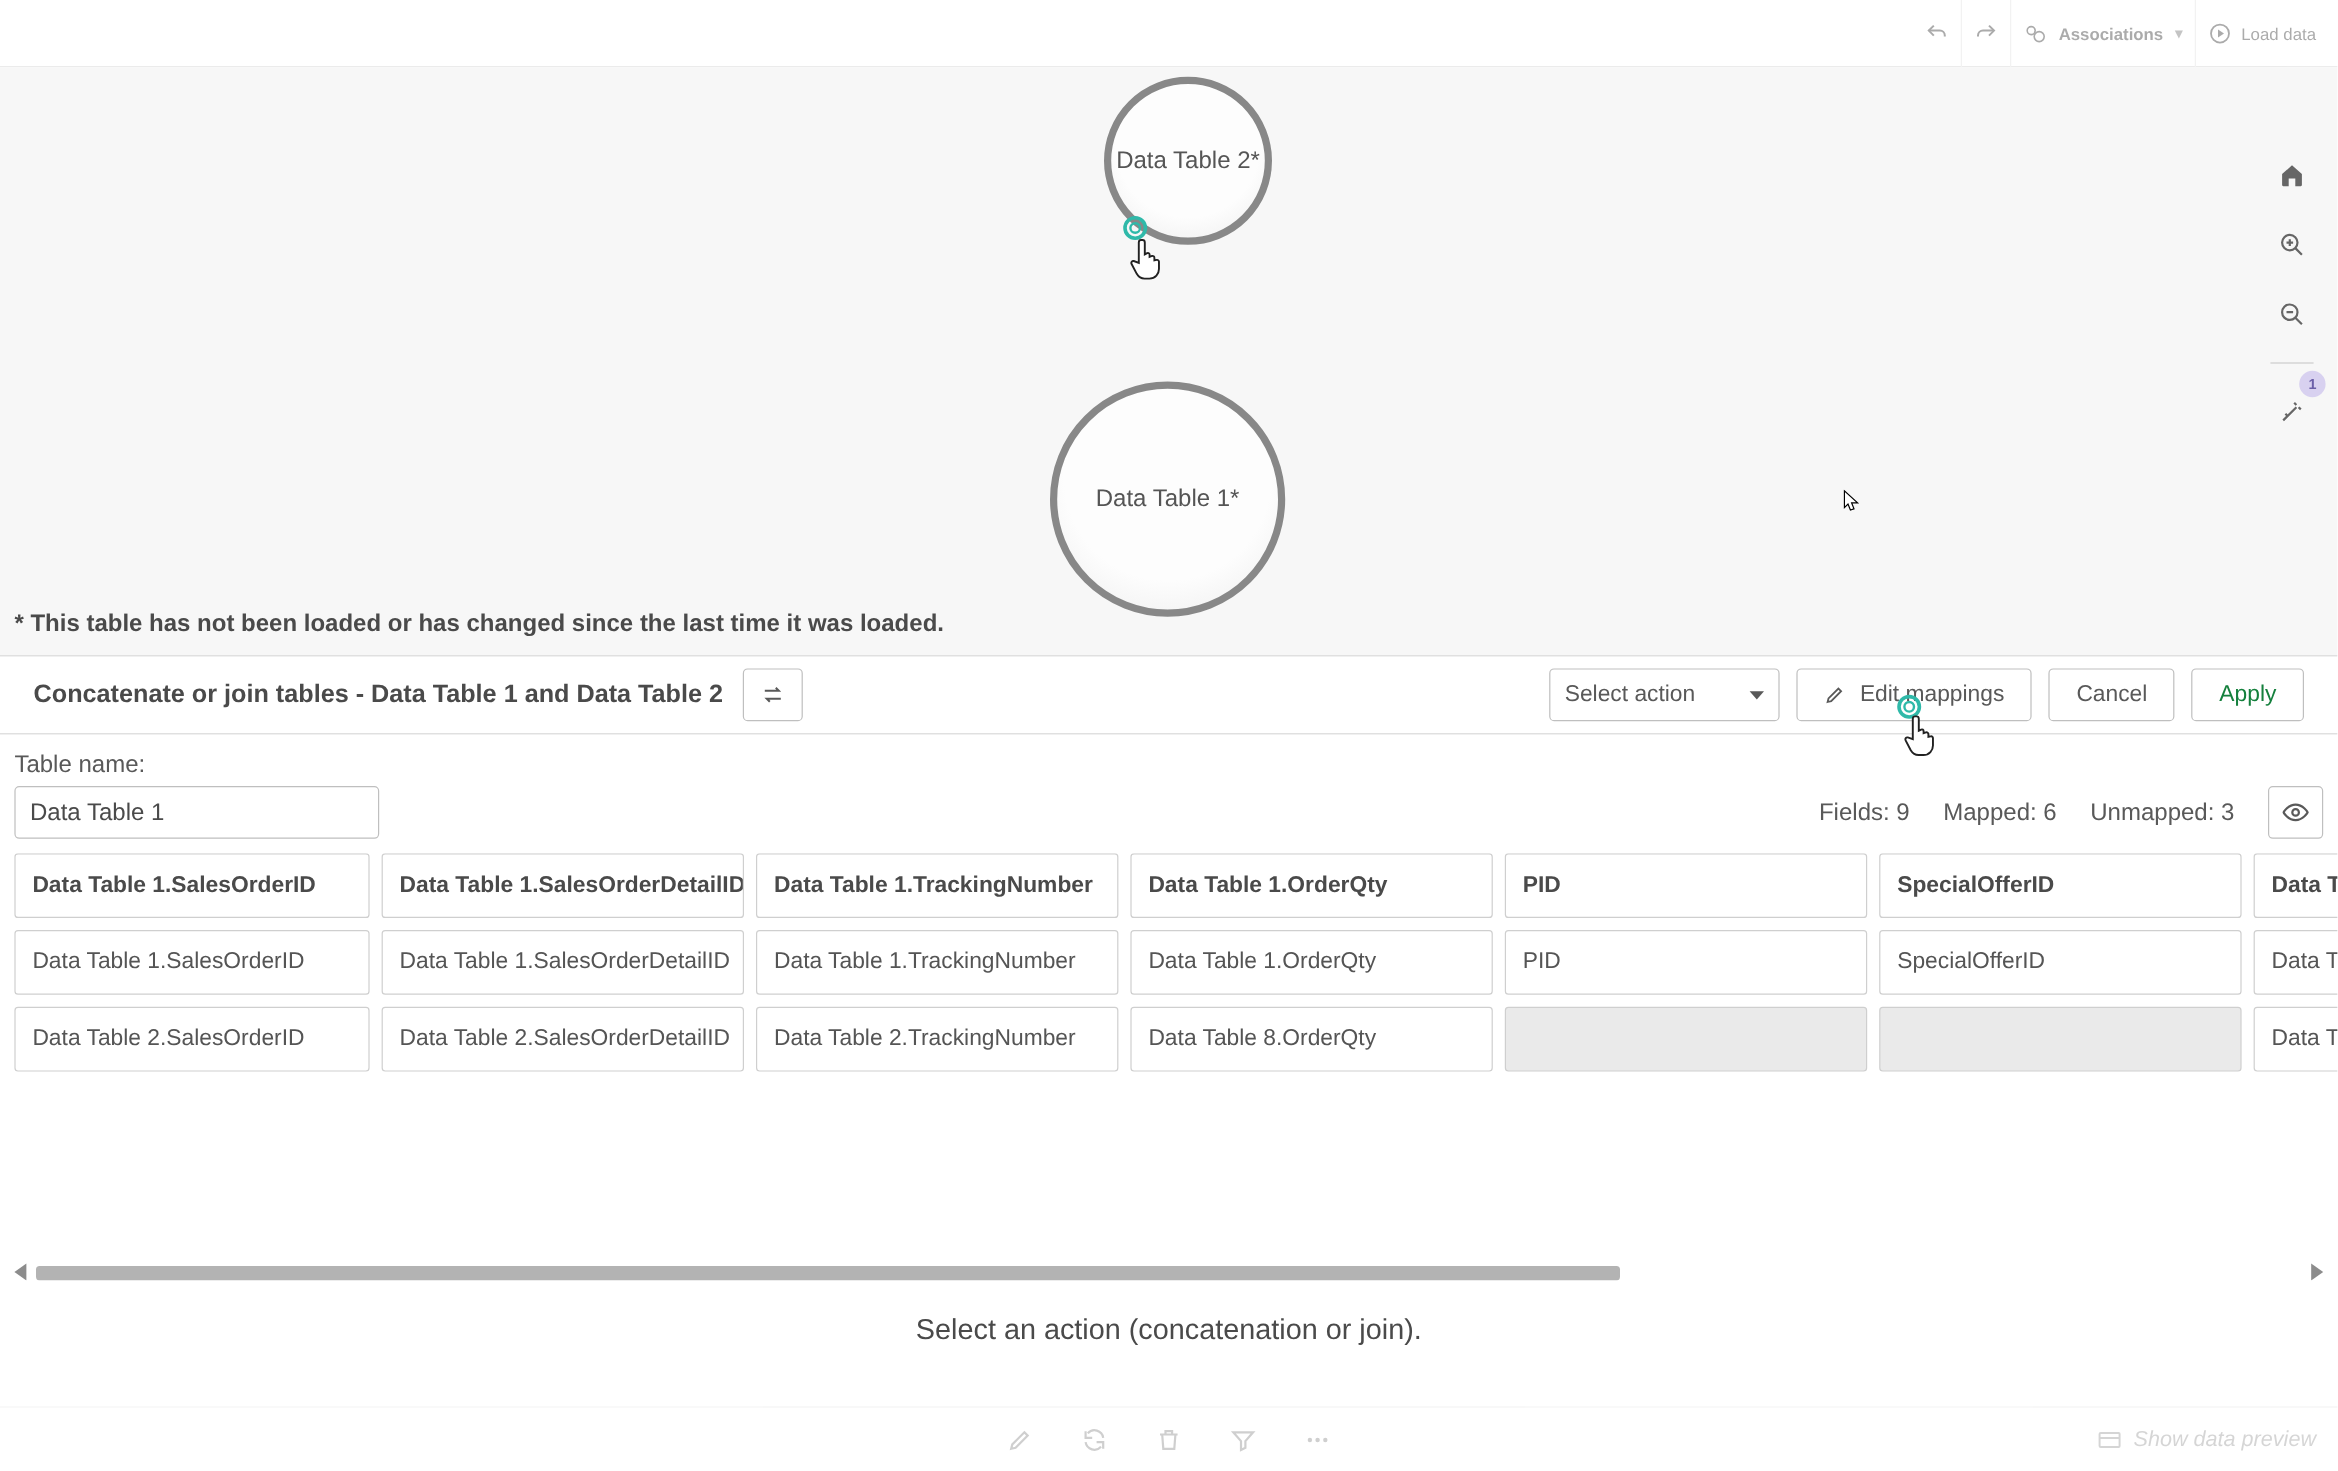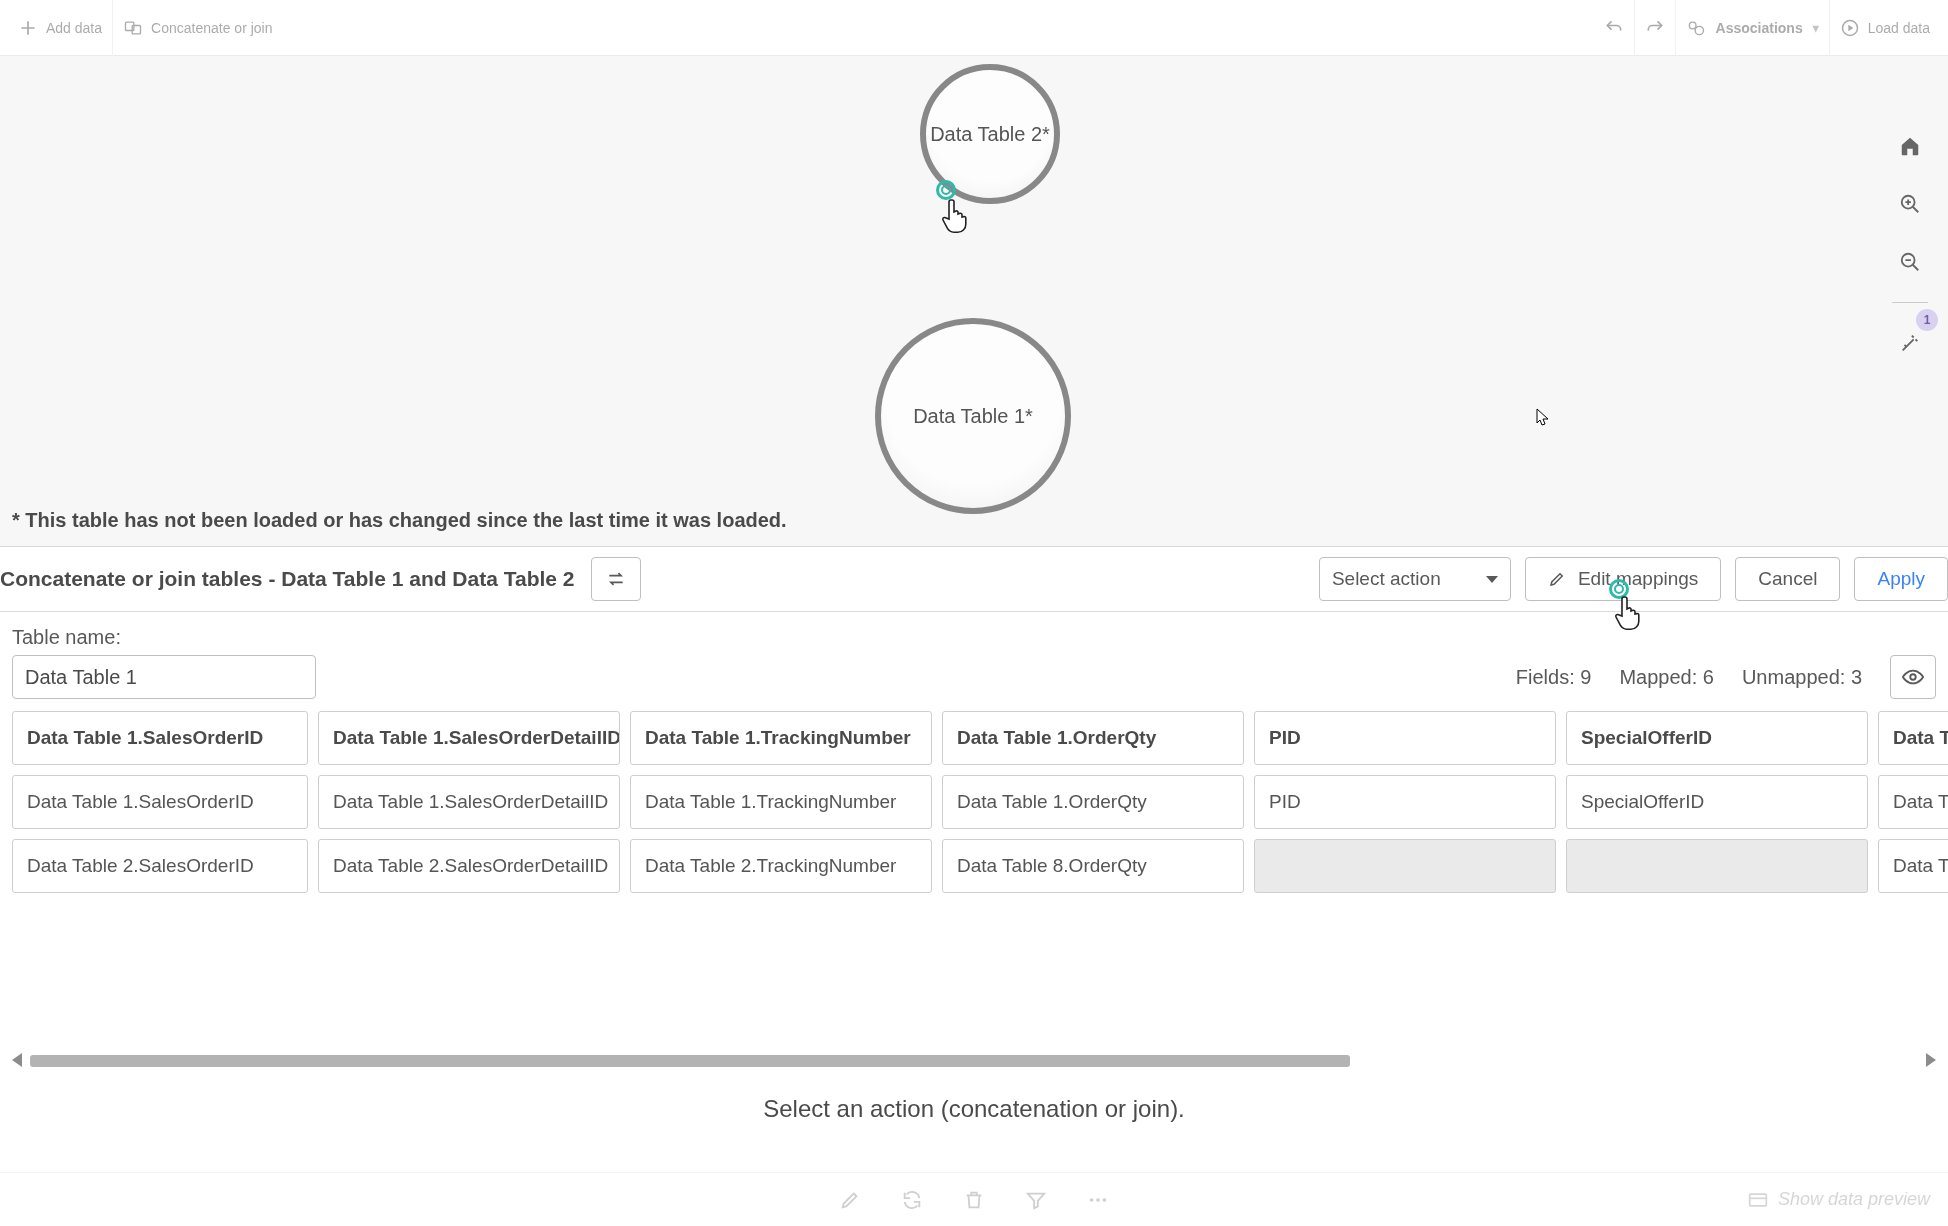--- a/index.html
+++ b/index.html
@@ -161,21 +161,21 @@
     padding: 10px 0 14px;
   }
 
   
   .action-bar {
     height: 66px;
     border-top: 1px solid #d9d9d9;
     border-bottom: 1px solid #d9d9d9;
     display: flex;
     align-items: center;
-    padding: 0 0;
+    padding: 0 28px;
     gap: 16px;
     position: relative;
   }
   .action-title {
     font-size: 21px;
     font-weight: 600;
     color: #4a4a4a;
   }
   .small-btn {
     width: 50px; height: 44px;
@@ -213,21 +213,21 @@
     height: 44px;
     border: 1px solid #bfbfbf;
     border-radius: 4px;
     background: #fff;
     padding: 0 22px;
     display: flex; align-items: center;
     font-size: 19px;
     color: #595959;
     gap: 12px;
   }
-  .outlined-btn.apply { color: #3b82f6; text-align: center; }
+  .outlined-btn.apply { color: #15803d; text-align: center; }
   .outlined-btn svg { width: 18px; height: 18px; }
 
   .edit-mappings-wrap { position: relative; }
 
   
   .tablename-row {
     display: flex;
     align-items: center;
     padding: 14px 12px 0;
     gap: 24px;
@@ -357,39 +357,20 @@
     color: #8a8a8a;
     font-size: 18px;
     font-style: italic;
   }
   .bt-right svg { width: 20px; height: 16px; }
 </style>
 </head>
 <body>
 
 <div class="top-toolbar">
-  <div class="tb-left">
-    <div class="tb-btn">
-      <span class="tb-icon">
-        <svg viewBox="0 0 24 24" fill="none" stroke="currentColor" stroke-width="2">
-            <path d="M12 4v16M4 12h16"></path>
-          </svg>
-      </span>
-      <span>Add data</span>
-    </div>
-    <div class="tb-btn">
-      <span class="tb-icon">
-        <svg viewBox="0 0 24 24" fill="none" stroke="currentColor" stroke-width="1.6">
-          <rect x="3" y="5" width="10" height="10" rx="1"></rect>
-          <rect x="11" y="9" width="10" height="10" rx="1"></rect>
-        </svg>
-      </span>
-      <span>Concatenate or join</span>
-    </div>
-  </div>
   <div class="tb-right">
     <div class="tb-btn">
       <span class="tb-icon">
         <svg viewBox="0 0 24 24" fill="none" stroke="currentColor" stroke-width="2">
             <path d="M9 14l-5-5 5-5"></path>
             <path d="M4 9h11a5 5 0 015 5v1"></path>
           </svg>
       </span>
     </div>
     <div class="tb-btn">

